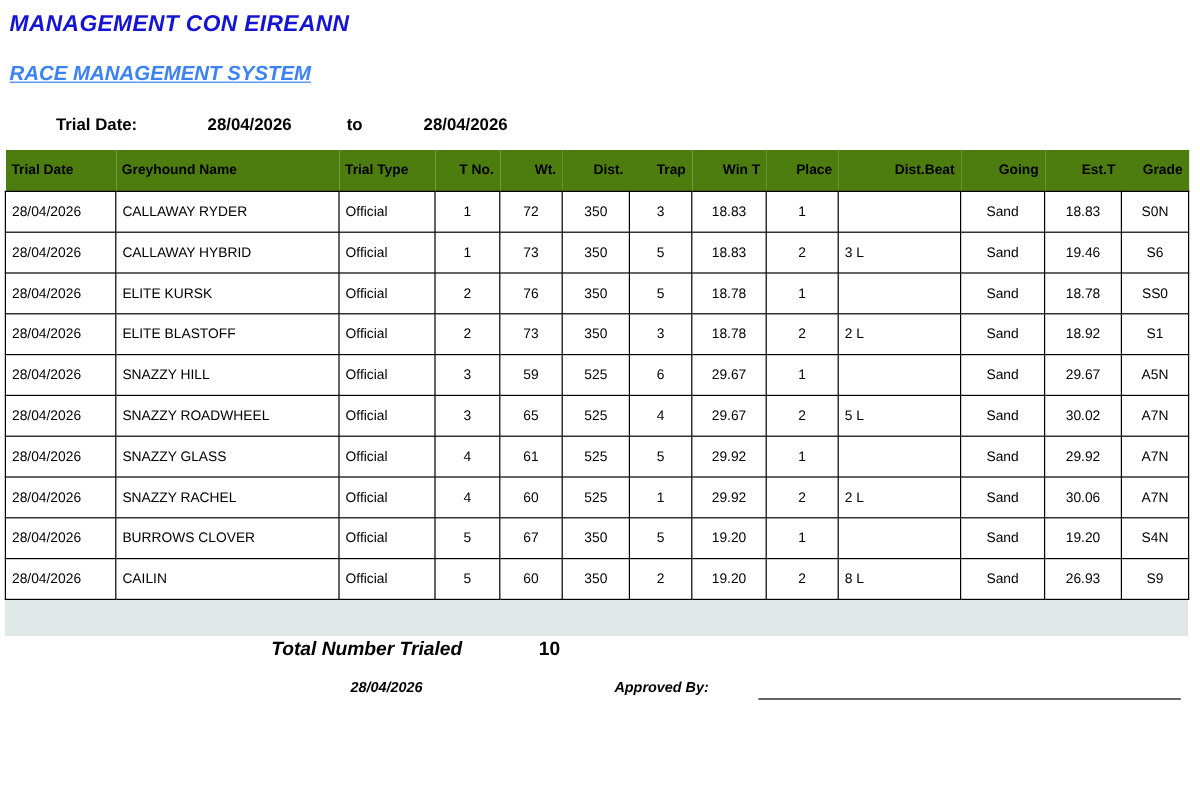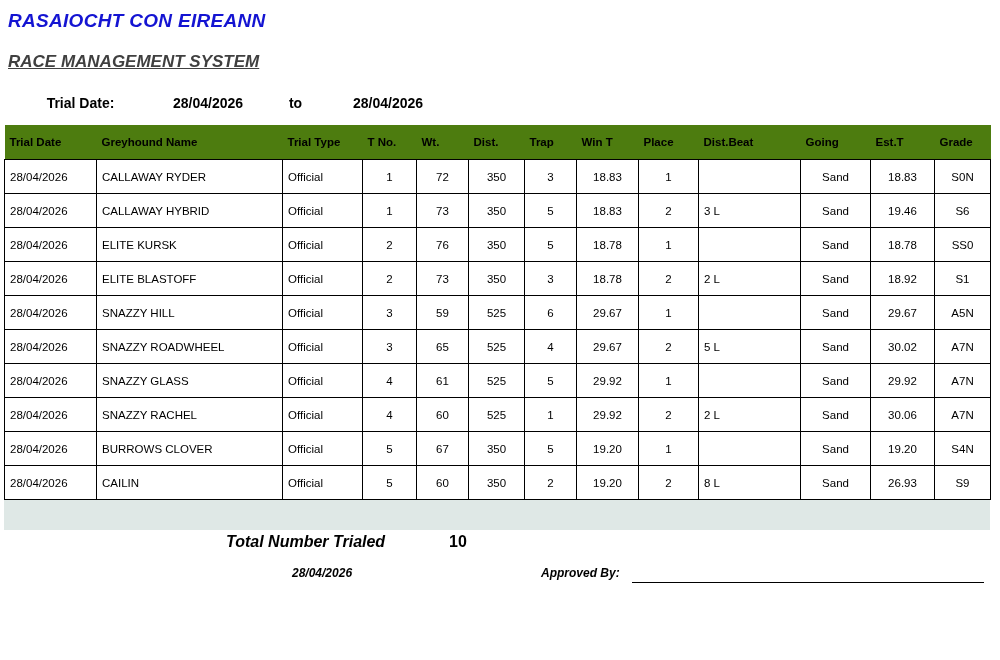--- a/index.html
+++ b/index.html
@@ -28,21 +28,21 @@
     font-weight: bold;
     font-style: italic;
     color: #1414d2;
     letter-spacing: 0.3px;
     margin: 4px 0 0 2px;
   }
   .sys-title {
     font-size: 17px;
     font-weight: bold;
     font-style: italic;
-    color: #404040;
+    color: #3b82f6;
     text-decoration: underline;
     margin: 20px 0 0 2px;
   }
   .report-title {
     font-size: 15px;
     font-weight: bold;
     font-style: italic;
     color: #1414d2;
     text-decoration: underline;
     margin: 22px 0 0 2px;
@@ -78,21 +78,21 @@
     background: #4d7c0f;
     font-weight: bold;
     font-size: 11.5px;
     text-align: left;
     padding: 6px 5px;
     border: none;
     height: 22px;
     vertical-align: middle;
   }
   table.grid th.c {
-    text-align: left;
+    text-align: right;
   }
   .venue-row td {
     background: #dfe8e6;
     font-weight: bold;
     font-size: 11.5px;
     padding: 6px 5px;
     border: none;
     height: 20px;
   }
   table.grid td.cell {
@@ -141,40 +141,40 @@
   }
   .sig-date {
     position: absolute;
     left: 288px;
     top: 0;
     font-weight: bold;
     font-style: italic;
   }
   .sig-approved {
     position: absolute;
-    left: 537px;
+    left: 508px;
     top: 0;
     font-weight: bold;
     font-style: italic;
   }
   .sig-line {
     position: absolute;
     left: 628px;
     top: 16px;
     width: 352px;
     border-bottom: 1.5px solid #000000;
   }
 </style>
 </head>
 <body>
 
 <div class="page">
 
   <div class="header-block">
-    <div class="org-title">RASAIOCHT CON EIREANN</div>
+    <div class="org-title">MANAGEMENT CON EIREANN</div>
     <div class="sys-title">RACE MANAGEMENT SYSTEM</div>
     <div class="date-row">
       <span class="lbl">Trial Date:</span>
       <span class="dfrom">28/04/2026</span>
       <span class="to">to</span>
       <span class="dto">28/04/2026</span>
     </div>
   </div>
 
   <table class="grid">

